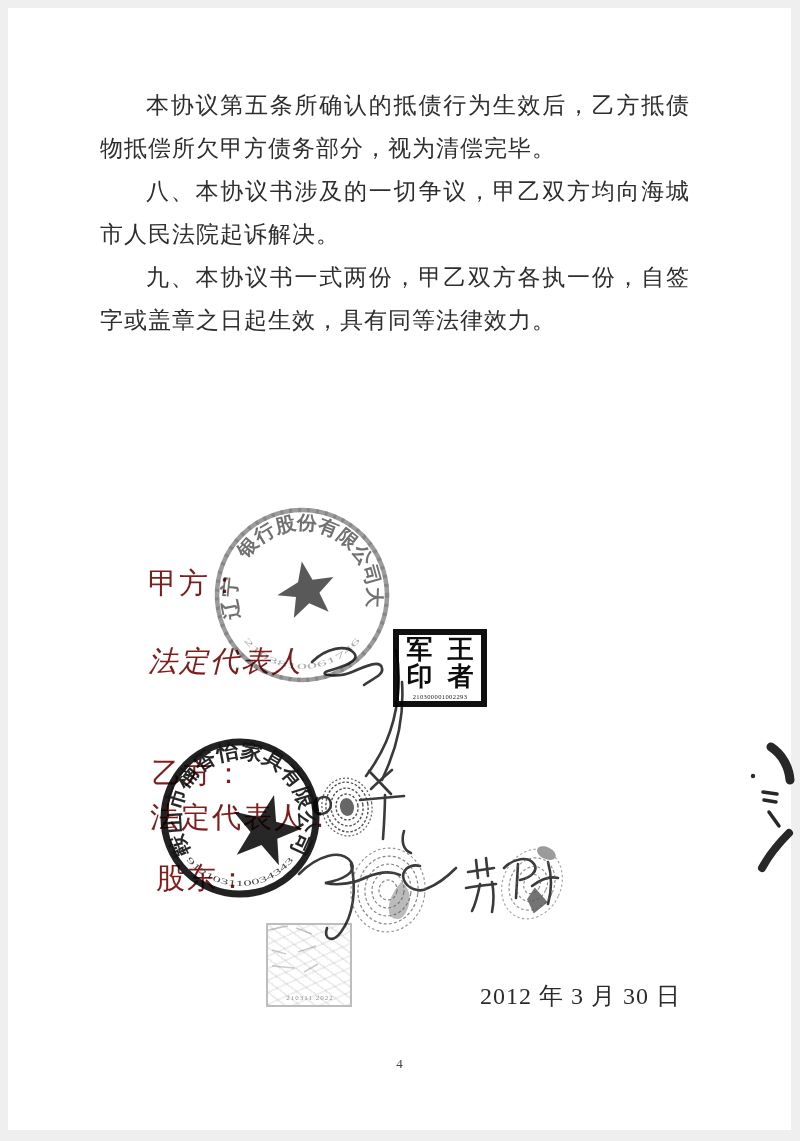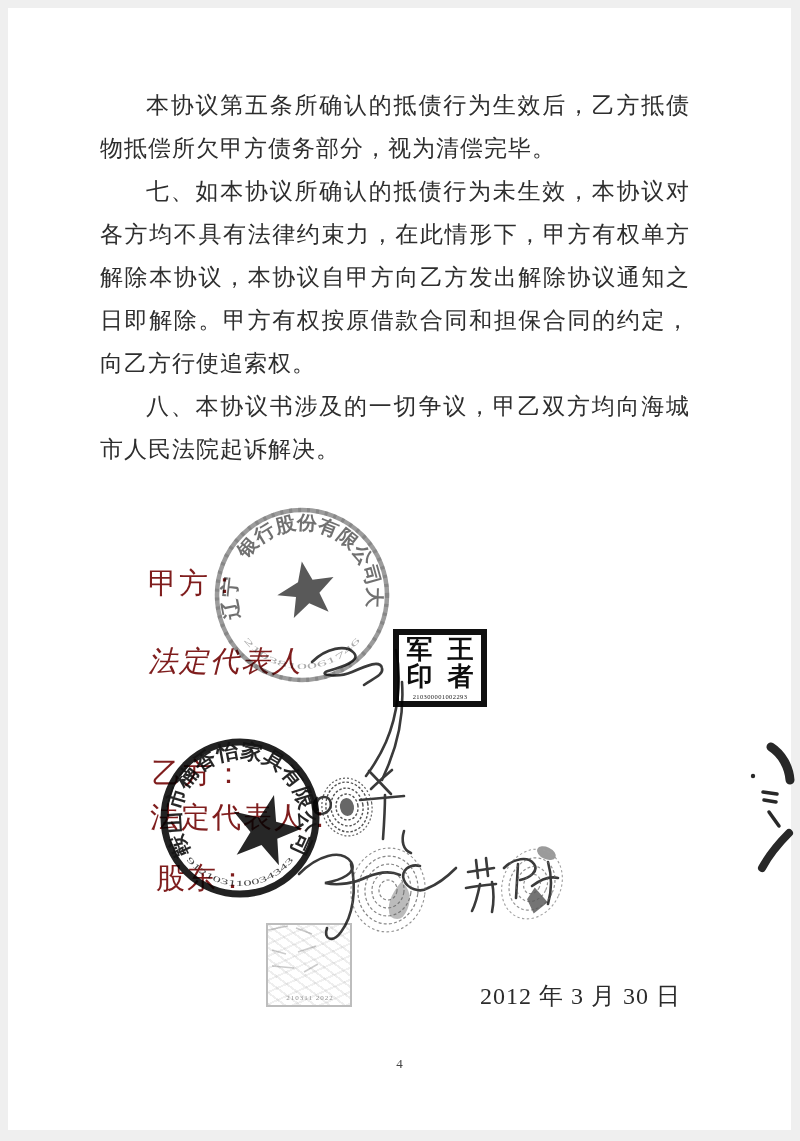--- a/index.html
+++ b/index.html
@@ -69,22 +69,22 @@
   .arc-digits-a{font-size:8px;fill:#333;opacity:.42;}
   .arc-digits-b{font-size:8px;fill:#1c1c1c;opacity:.82;}
 </style>
 </head>
 <body>
 
 <div class="page">
 
   <div class="doc-text">
     <p>本协议第五条所确认的抵债行为生效后，乙方抵债物抵偿所欠甲方债务部分，视为清偿完毕。</p>
-    <p>七、如本协议所确认的抵债行为未生效，本协议对各方均不具有法律约束力，在此情形下，甲方有权单方解除本协议，本协议自甲方向乙方发出解除协议通知之日即解除。甲方有权按原借款合同和担保合同的约定，向乙方行使追索权。</p>
     <p>八、本协议书涉及的一切争议，甲乙双方均向海城市人民法院起诉解决。</p>
+    <p>九、本协议书一式两份，甲乙双方各执一份，自签字或盖章之日起生效，具有同等法律效力。</p>
   </div>
 
   <div class="label label-party-a">甲方：</div>
   <div class="label label-party-a-rep">法定代表人</div>
   <div class="label label-party-b">乙方：</div>
   <div class="label label-party-b-rep">法定代表人：</div>
   <div class="label label-shareholder">股东：</div>
 
   <div class="date-line">2012 年 3 月 30 日</div>
   <div class="page-number">4</div>

